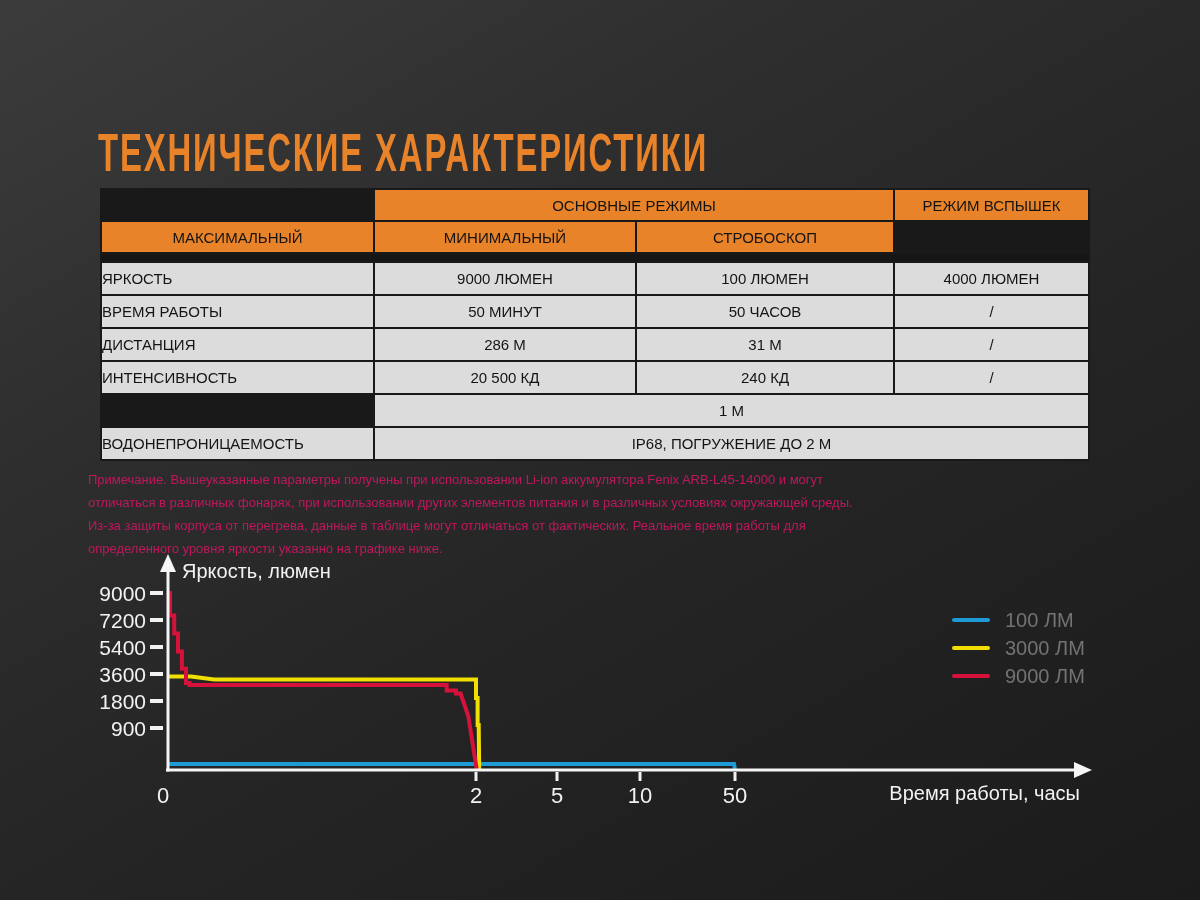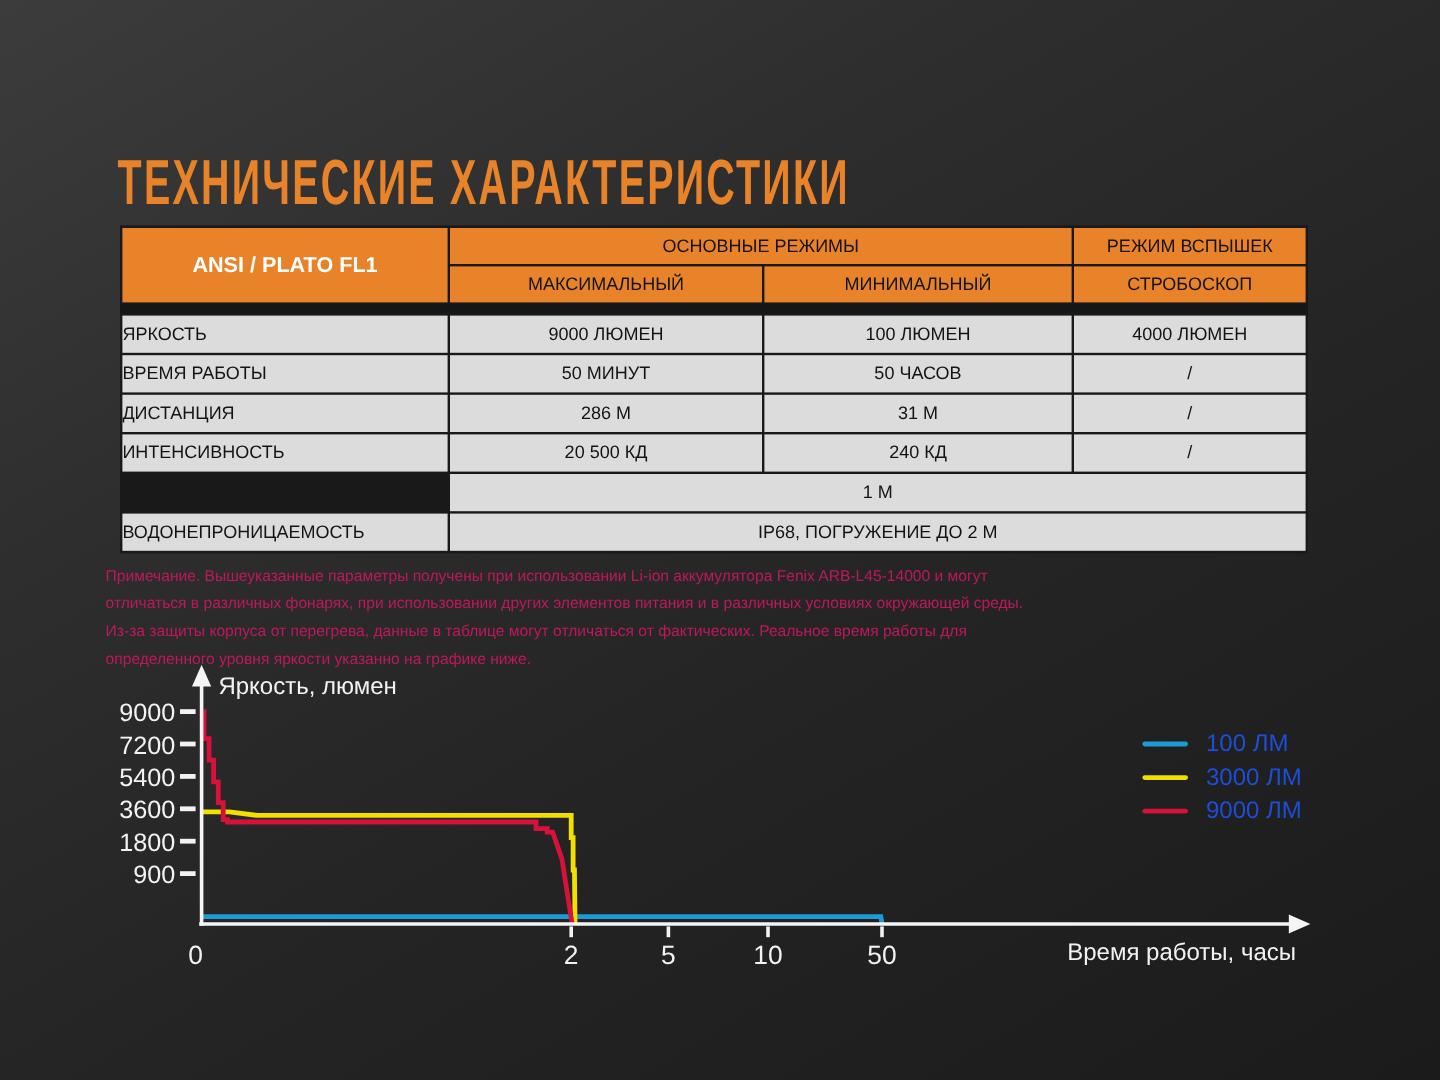--- a/index.html
+++ b/index.html
@@ -34,30 +34,29 @@
   .note{
     position:absolute;left:88px;top:468px;width:1010px;
     color:#be185d;font-size:13px;line-height:23px;
   }
   
   svg.chart{position:absolute;left:0;top:0;width:1200px;height:900px;}
   svg text{font-family:"Liberation Sans",sans-serif;fill:#f2f2f2;}
   .legend{position:absolute;left:952px;top:606px;}
   .legend-row{display:flex;align-items:center;height:28px;}
   .legend-swatch{display:inline-block;width:38px;height:4px;border-radius:2px;margin-right:15px;}
-  .legend-label{color:#1d4ed8;font-size:20px;}
+  .legend-label{color:#737373;font-size:20px;}
 </style>
 </head>
 <body>
 
 <h1 class="page-title">ТЕХНИЧЕСКИЕ ХАРАКТЕРИСТИКИ</h1>
 
 <div class="spec-table">
   <div class="tbl-grid hdr-grid">
-    <div class="cell hdr-cell corner-cell">ANSI / PLATO FL1</div>
     <div class="cell hdr-cell group-main">ОСНОВНЫЕ РЕЖИМЫ</div>
     <div class="cell hdr-cell">РЕЖИМ ВСПЫШЕК</div>
     <div class="cell hdr-cell">МАКСИМАЛЬНЫЙ</div>
     <div class="cell hdr-cell">МИНИМАЛЬНЫЙ</div>
     <div class="cell hdr-cell">СТРОБОСКОП</div>
   </div>
   <div class="table-gap"></div>
   <div class="tbl-grid body-grid">
     <div class="cell body-cell row-label">ЯРКОСТЬ</div>
     <div class="cell body-cell">9000 ЛЮМЕН</div>

